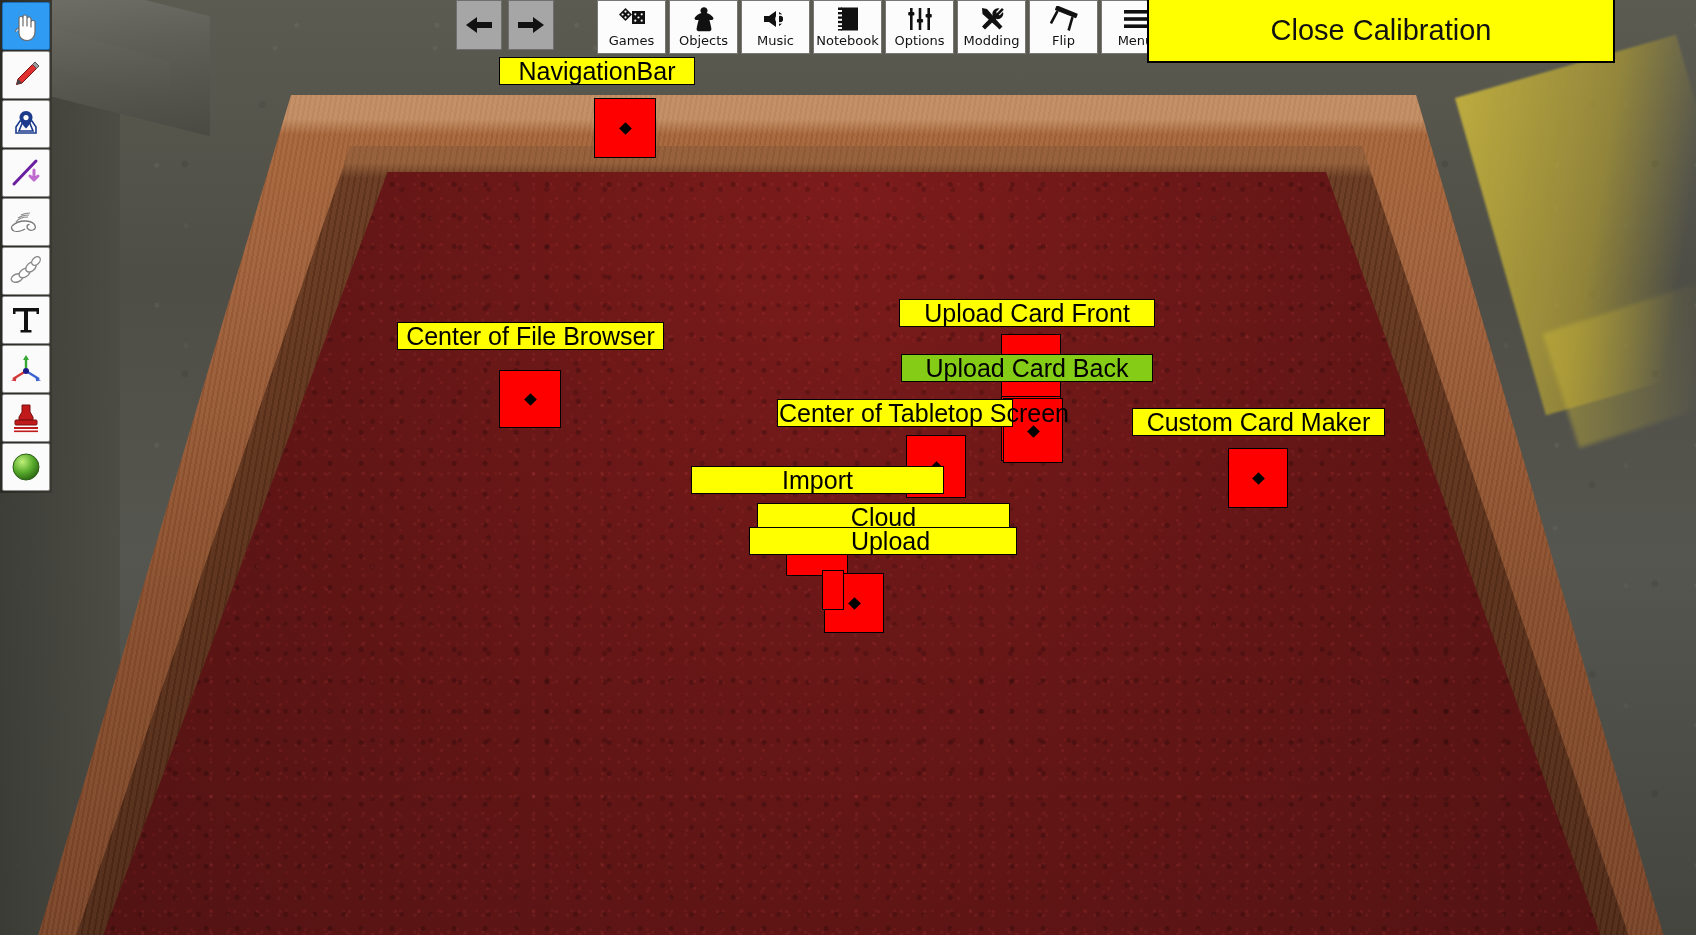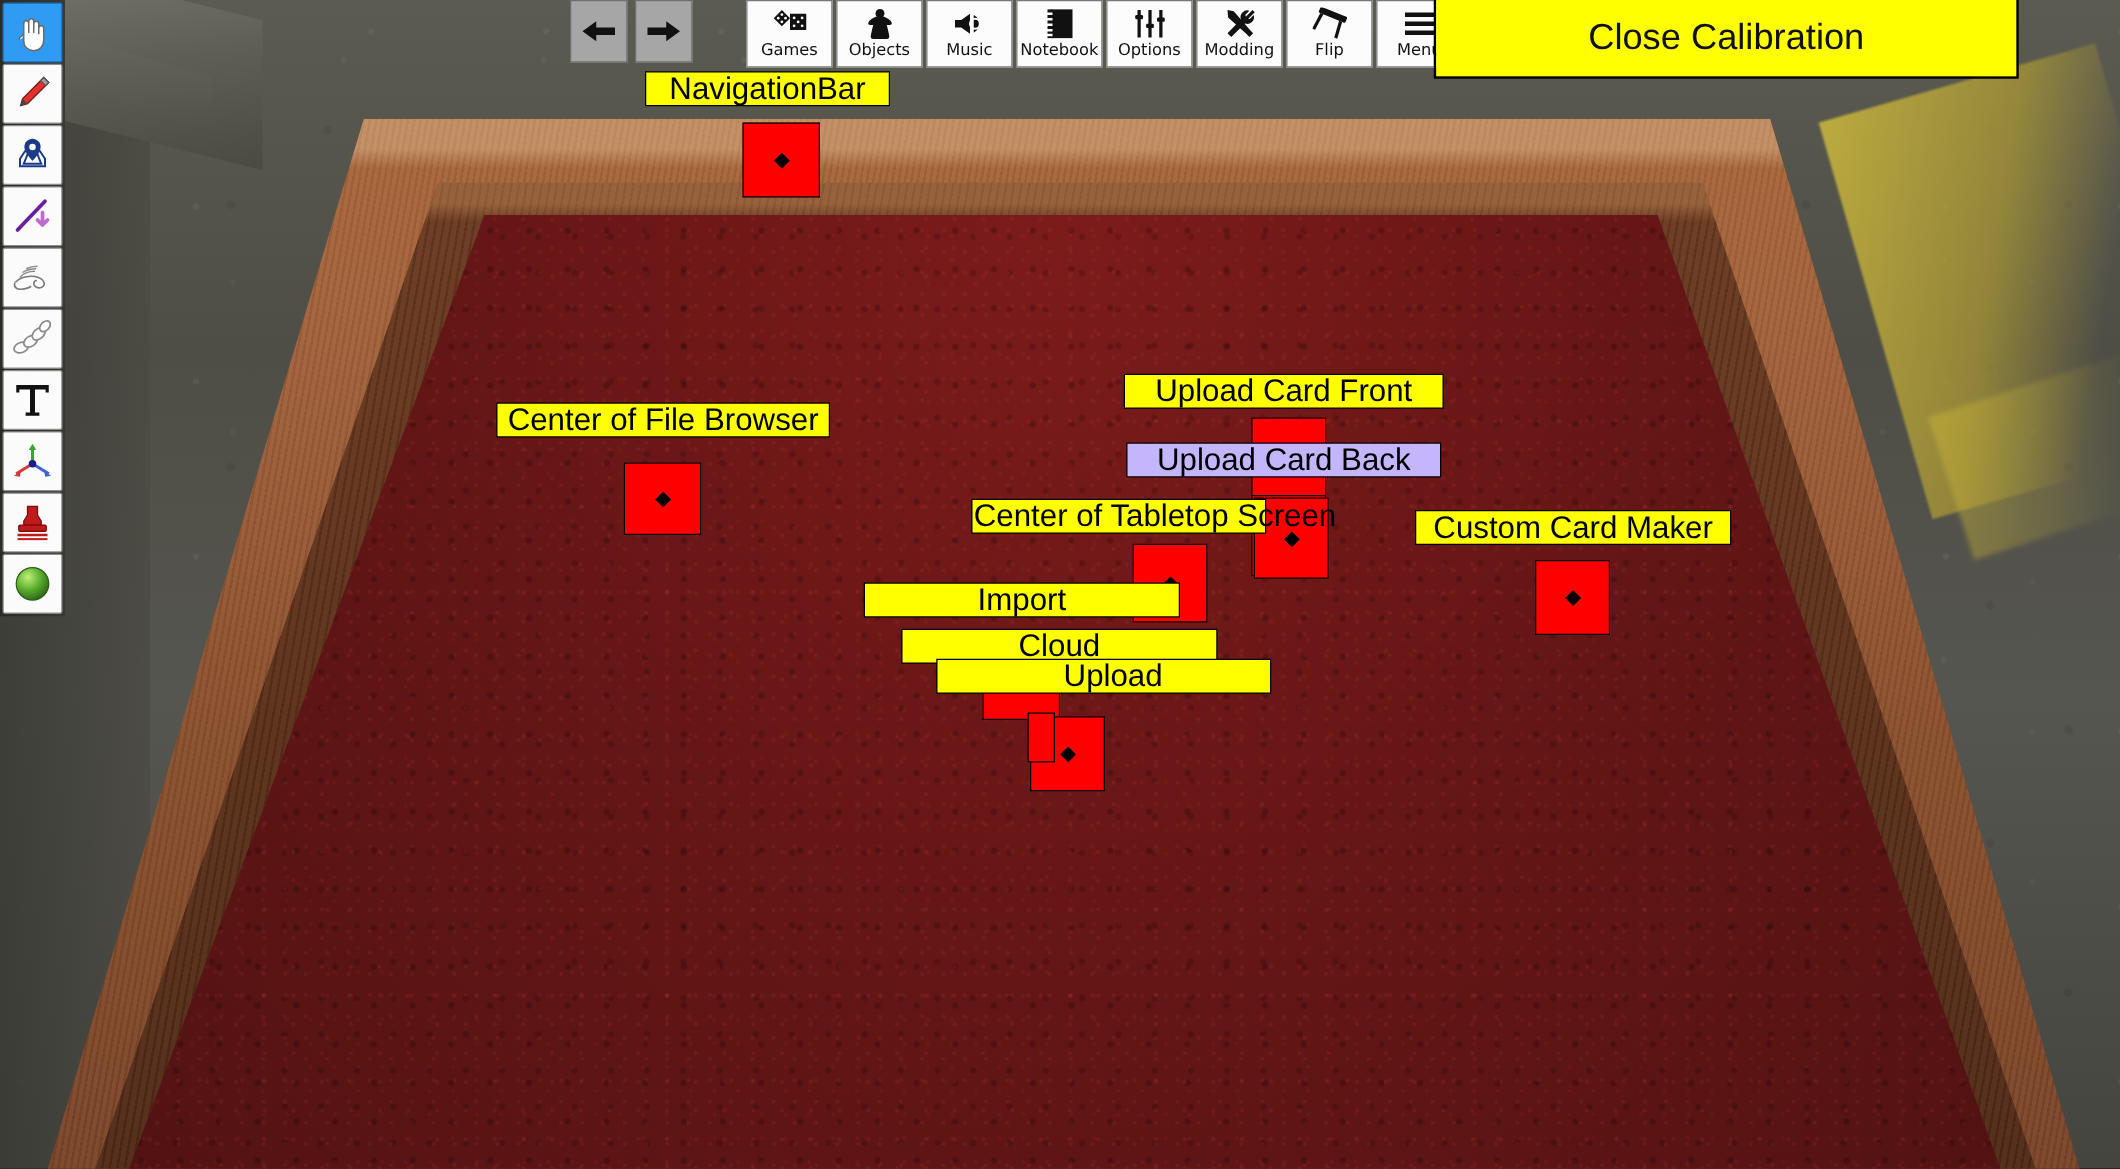--- a/index.html
+++ b/index.html
@@ -160,28 +160,28 @@
       </div>
       <div class="marker" style="left: 786px; top: 514px; width: 62px; height: 62px; background: rgb(255, 0, 0);">
         <div class="dot"></div>
       </div>
       <div class="marker" style="left: 824px; top: 573px; width: 60px; height: 60px; background: rgb(255, 0, 0);">
         <div class="dot"></div>
       </div>
       <div class="marker" style="left: 822px; top: 570px; width: 22px; height: 40px; background: rgb(255, 0, 0);"></div>
     </div>
   <div id="callabels">
-      <div class="calabel" style="left: 517px; top: 58px;"><span class="hl" style="display: inline-block; width: 192px; text-align: center; background: rgb(255, 255, 0);">NavigationBar</span></div>
+      <div class="calabel" style="left: 500px; top: 58px;"><span class="hl" style="display: inline-block; width: 192px; text-align: center; background: rgb(255, 255, 0);">NavigationBar</span></div>
       <div class="calabel" style="left: 398px; top: 323px;"><span class="hl" style="display: inline-block; width: 263px; text-align: center; background: rgb(255, 255, 0);">Center of File Browser</span></div>
       <div class="calabel" style="left: 900px; top: 300px;"><span class="hl" style="display: inline-block; width: 252px; text-align: center; background: rgb(255, 255, 0);">Upload Card Front</span></div>
-      <div class="calabel" style="left: 902px; top: 355px;"><span class="hl" style="display: inline-block; width: 248px; text-align: center; background: #c4b5fd;">Upload Card Back</span></div>
+      <div class="calabel" style="left: 902px; top: 355px;"><span class="hl" style="display: inline-block; width: 248px; text-align: center; background: #84cc16;">Upload Card Back</span></div>
       <div class="calabel" style="left: 778px; top: 400px; border-radius: 11px;"><span class="hl" style="display: inline-block; width: 232px; text-align: center; background: rgb(255, 255, 0);">Center of Tabletop Screen</span></div>
       <div class="calabel" style="left: 1133px; top: 409px;"><span class="hl" style="display: inline-block; width: 249px; text-align: center; background: rgb(255, 255, 0);">Custom Card Maker</span></div>
       <div class="calabel" style="left: 692px; top: 467px;"><span class="hl" style="display: inline-block; width: 249px; text-align: center; background: rgb(255, 255, 0);">Import</span></div>
-      <div class="calabel" style="left: 722px; top: 504px;"><span class="hl" style="display: inline-block; width: 249px; text-align: center; background: rgb(255, 255, 0);">Cloud</span></div>
+      <div class="calabel" style="left: 758px; top: 504px;"><span class="hl" style="display: inline-block; width: 249px; text-align: center; background: rgb(255, 255, 0);">Cloud</span></div>
       <div class="calabel" style="left: 750px; top: 528px;"><span class="hl" style="display: inline-block; width: 249px; text-align: center; background: rgb(255, 255, 0); padding-left: 16px;">Upload</span></div>
     </div>
 
   <div class="toolrail">
 
     <div class="tool active">
       <svg width="34" height="34" viewBox="0 0 34 34">
         <path d="M10 20V9.5a2 2 0 0 1 4 0V17V8a2 2 0 0 1 4 0v9V10a2 2 0 0 1 4 0v8v-4.5a2 2 0 0 1 4 0V23c0 5-3.6 8.5-8 8.5s-8-3-8-7.5v-5.2l-2.6 1.8a2 2 0 0 0-.5 2.6" fill="#ffffff" stroke="#6b6b6b" stroke-width="1.2" stroke-linejoin="round"></path>
       </svg>
     </div>

